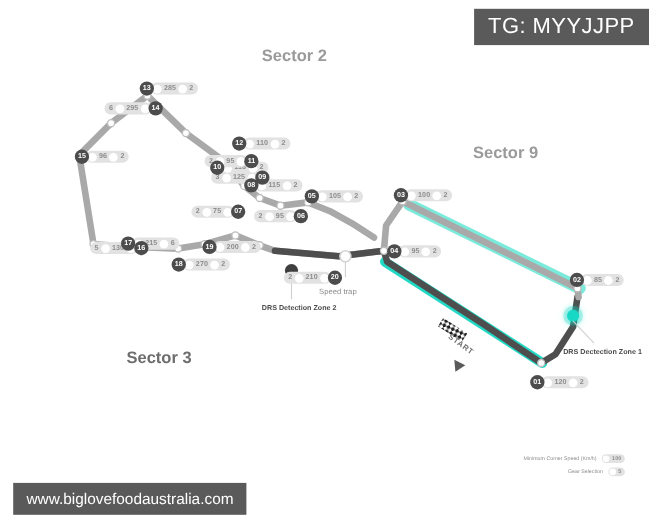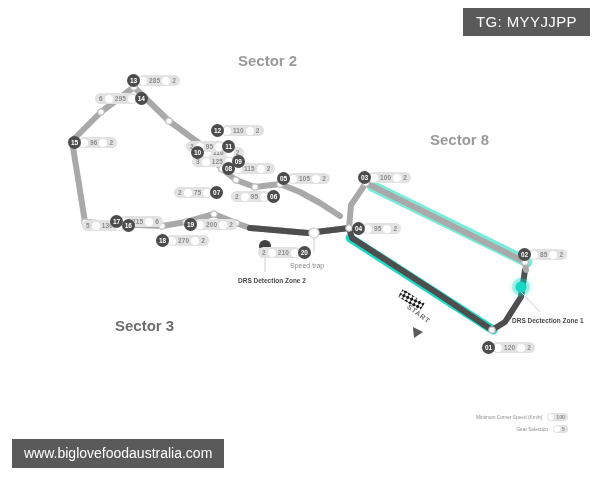--- a/index.html
+++ b/index.html
@@ -16,21 +16,21 @@
     background: #ffffff;
   }
 
   
   #tag-badge {
     position: absolute;
     top: 8px;
     right: 10px;
     background: #5a5a5a;
     color: #ffffff;
-    font-size: 15px;
+    font-size: 20px;
     letter-spacing: .4px;
     padding: 6px 13px 7px 13px;
     line-height: 1;
     white-space: nowrap;
   }
 
   
   #watermark {
     position: absolute;
     left: 12px;
@@ -45,21 +45,21 @@
   }
 
   
   .sector-title {
     position: absolute;
     color: #9a9a9a;
     font-size: 15px;
     font-weight: bold;
     white-space: nowrap;
   }
-  #sector-2-title { left: 238px; top: 52px; }
+  #sector-2-title { left: 238px; top: 42px; }
   #sector-1-title { left: 430px; top: 131px; }
   #sector-3-title { left: 115px; top: 288px; color: #6d6d6d; margin-top: 29px; }
 
   
   #track-svg {
     position: absolute;
     left: 0; top: 0;
     width: 600px; height: 480px;
   }
 
@@ -278,21 +278,21 @@
     <circle cx="265" cy="246" r="6" fill="#3f3f3f"></circle>
     <line x1="265" y1="252" x2="265" y2="272" stroke="#cfcfcf" stroke-width="1"></line>
   </g>
 
   <g>
     <rect x="403" y="289" width="26" height="9" fill="url(#checker)" transform="rotate(33 403 289)"></rect>
     <polygon points="413,327 423,332 414,338" fill="#5a5a5a"></polygon>
   </g>
 </svg>
 
-<div class="sector-title" id="sector-1-title">Sector 8</div>
+<div class="sector-title" id="sector-1-title">Sector 9</div>
 <div class="sector-title" id="sector-2-title">Sector 2</div>
 <div class="sector-title" id="sector-3-title">Sector 3</div>
 
 <div id="corner-layer">
     <div class="corner-label" style="left: 482px; top: 341px;">
       <div class="corner-num">01</div>
       <div class="corner-stats">
         <span class="stat-ico"></span>
         <span class="stat-val">120</span>
         <span class="stat-ico gear"></span>

